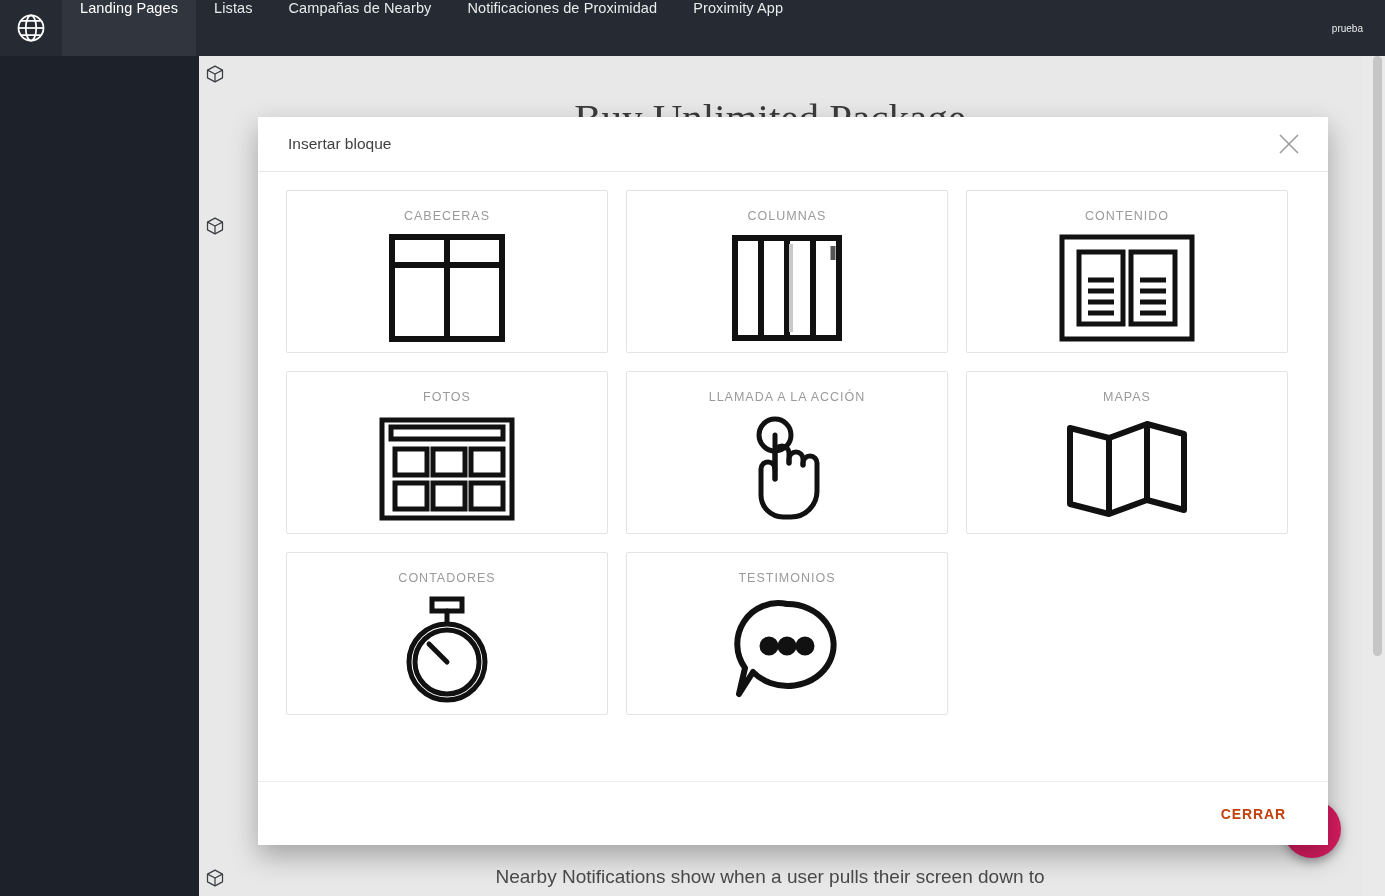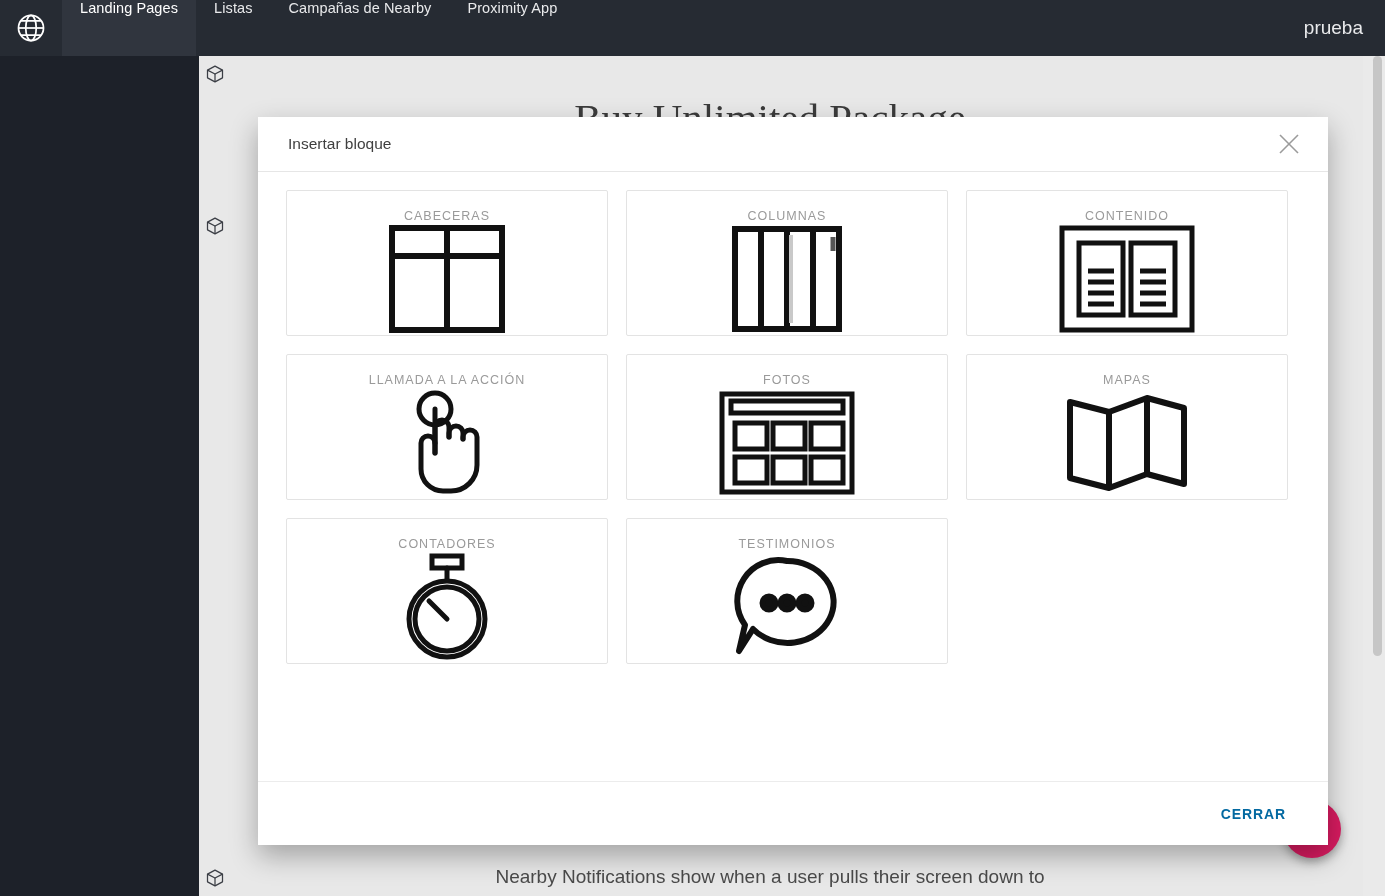--- a/index.html
+++ b/index.html
@@ -25,21 +25,21 @@
   .globe-icon { width: 30px; height: 30px; display: block; }
   .nav-item {
     display: flex; align-items: flex-start; padding: 0 18px;
     color: #e9eaec; font-size: 14.5px; white-space: nowrap;
     cursor: pointer; letter-spacing: .1px;
   }
   .nav-item.active { background: #30353e; color: #ffffff; }
   .nav-spacer { flex: 1 1 auto; }
   .nav-user {
     display: flex; align-items: center; padding: 0 22px 0 18px;
-    color: #e9eaec; font-size: 19px; cursor: pointer;
+    color: #e9eaec; font-size: 10px; cursor: pointer;
   }
 
   
   .body-wrap {
     position: absolute; top: 56px; left: 0;
     width: 1385px; height: 840px;
     background: #1d2129;
   }
   .left-rail {
     position: absolute; top: 0; left: 0;
@@ -132,21 +132,21 @@
     background: #ffffff;
     position: relative;
   }
   .grid {
     display: grid;
     grid-template-columns: repeat(3, 322px);
     gap: 18px 18px;
     padding: 0 28px;
   }
   .card {
-    height: 146px;
+    height: 163px;
     border: 1px solid #e3e3e3;
     background: #fff;
     border-radius: 2px;
     display: flex; flex-direction: column; align-items: center;
     padding-top: 18px;
     cursor: pointer;
   }
   .card-label {
     font-size: 12.5px; letter-spacing: 1.0px;
     color: #9a9a9a; text-transform: uppercase;
@@ -159,21 +159,21 @@
   .card-icon svg { display: block; }
 
   .modal-foot {
     height: 64px; flex: none;
     border-top: 1px solid #ececec;
     display: flex; align-items: center; justify-content: flex-end;
     padding: 0 36px;
     background: #fff;
   }
   .btn-close-text {
-    color: #0369a1; font-size: 14px; font-weight: bold;
+    color: #c2410c; font-size: 14px; font-weight: bold;
     letter-spacing: .9px; cursor: pointer; padding: 8px 6px;
     background: none; border: none; font-family: inherit;
   }
 </style>
 </head>
 <body>
 
 <div class="topnav">
   <div class="logo-cell">
     <span>
@@ -188,20 +188,23 @@
   </div>
 
   <div class="nav-item active">
     <span>Landing Pages</span>
   </div>
   <div class="nav-item">
     <span>Listas</span>
   </div>
   <div class="nav-item">
     <span>Campañas de Nearby</span>
+  </div>
+  <div class="nav-item">
+    <span>Notificaciones de Proximidad</span>
   </div>
   <div class="nav-item">
     <span>Proximity App</span>
   </div>
 
   <div class="nav-spacer"></div>
 
   <div class="nav-user">
     <span>prueba</span>
   </div>
@@ -315,48 +318,48 @@
                 <line x1="81" y1="46" x2="107" y2="46"></line>
                 <line x1="81" y1="57" x2="107" y2="57"></line>
                 <line x1="81" y1="68" x2="107" y2="68"></line>
                 <line x1="81" y1="79" x2="107" y2="79"></line>
               </g>
             </svg>
           </div>
         </div>
 
         <div class="card">
-          <div class="card-label">LLAMADA A LA ACCIÓN</div>
-          <div class="card-icon">
-            <svg width="88" height="112" viewBox="0 0 88 112" fill="none" stroke="#111" stroke-width="5" stroke-linejoin="round" stroke-linecap="round">
-              <circle cx="32" cy="22" r="16"></circle>
-              <path d="M32 22 V66"></path>
-              <path d="M32 66 V40 a7 7 0 0 1 14 0 v10"></path>
-              <path d="M46 50 v-4 a7 7 0 0 1 14 0 v6"></path>
-              <path d="M60 52 v-2 a7 7 0 0 1 14 0 v28 a26 26 0 0 1 -26 26 h-8 a22 22 0 0 1 -22 -22 V56 a7 7 0 0 1 14 0"></path>
-            </svg>
-          </div>
-        </div>
-
-        <div class="card">
           <div class="card-label">FOTOS</div>
           <div class="card-icon">
             <svg width="136" height="104" viewBox="0 0 136 104" fill="none" stroke="#111" stroke-width="5">
               <rect x="3" y="3" width="130" height="98"></rect>
               <rect x="12" y="10" width="112" height="12"></rect>
               <rect x="16" y="32" width="32" height="26"></rect>
               <rect x="54" y="32" width="32" height="26"></rect>
               <rect x="92" y="32" width="32" height="26"></rect>
               <rect x="16" y="66" width="32" height="26"></rect>
               <rect x="54" y="66" width="32" height="26"></rect>
               <rect x="92" y="66" width="32" height="26"></rect>
             </svg>
           </div>
         </div>
 
+        <div class="card">
+          <div class="card-label">LLAMADA A LA ACCIÓN</div>
+          <div class="card-icon">
+            <svg width="88" height="112" viewBox="0 0 88 112" fill="none" stroke="#111" stroke-width="5" stroke-linejoin="round" stroke-linecap="round">
+              <circle cx="32" cy="22" r="16"></circle>
+              <path d="M32 22 V66"></path>
+              <path d="M32 66 V40 a7 7 0 0 1 14 0 v10"></path>
+              <path d="M46 50 v-4 a7 7 0 0 1 14 0 v6"></path>
+              <path d="M60 52 v-2 a7 7 0 0 1 14 0 v28 a26 26 0 0 1 -26 26 h-8 a22 22 0 0 1 -22 -22 V56 a7 7 0 0 1 14 0"></path>
+            </svg>
+          </div>
+        </div>
+
 
         <div class="card">
           <div class="card-label">MAPAS</div>
           <div class="card-icon">
             <svg width="126" height="106" viewBox="0 0 126 106" fill="none" stroke="#111" stroke-width="6" stroke-linejoin="round">
               <path d="M6 12 L45 22 L83 8 L120 18 L120 94 L83 84 L45 98 L6 88 Z"></path>
               <line x1="45" y1="22" x2="45" y2="98"></line>
               <line x1="83" y1="8" x2="83" y2="84"></line>
             </svg>
           </div>

